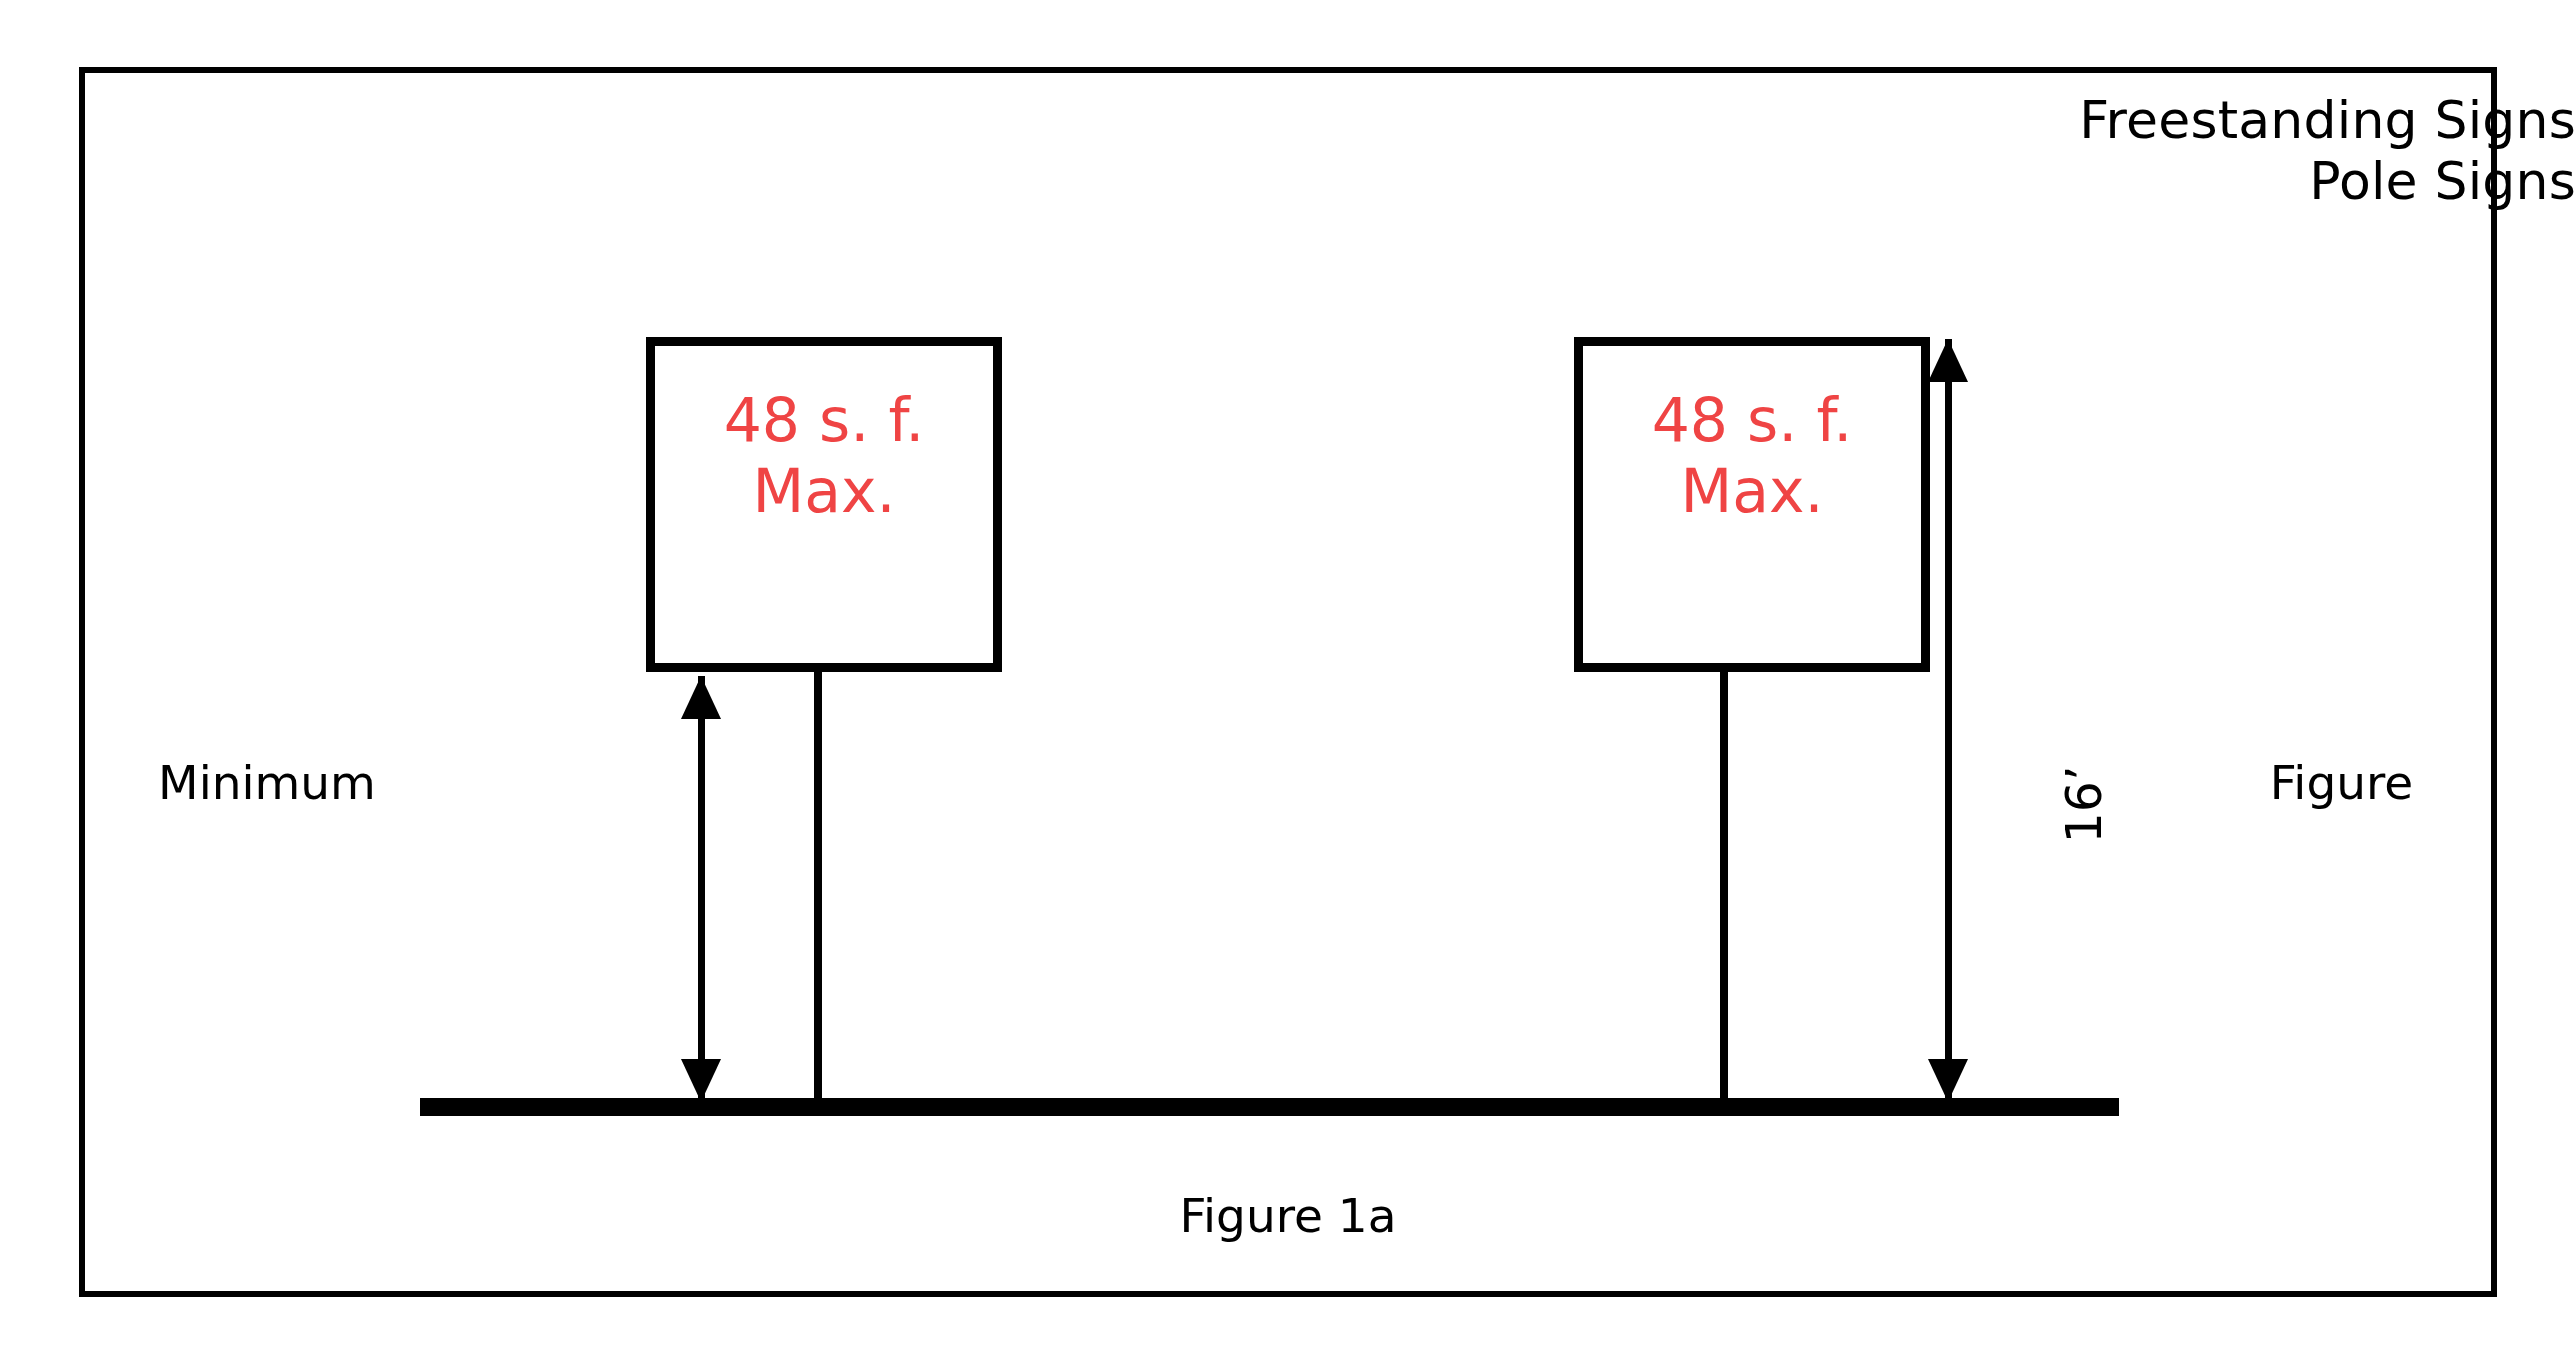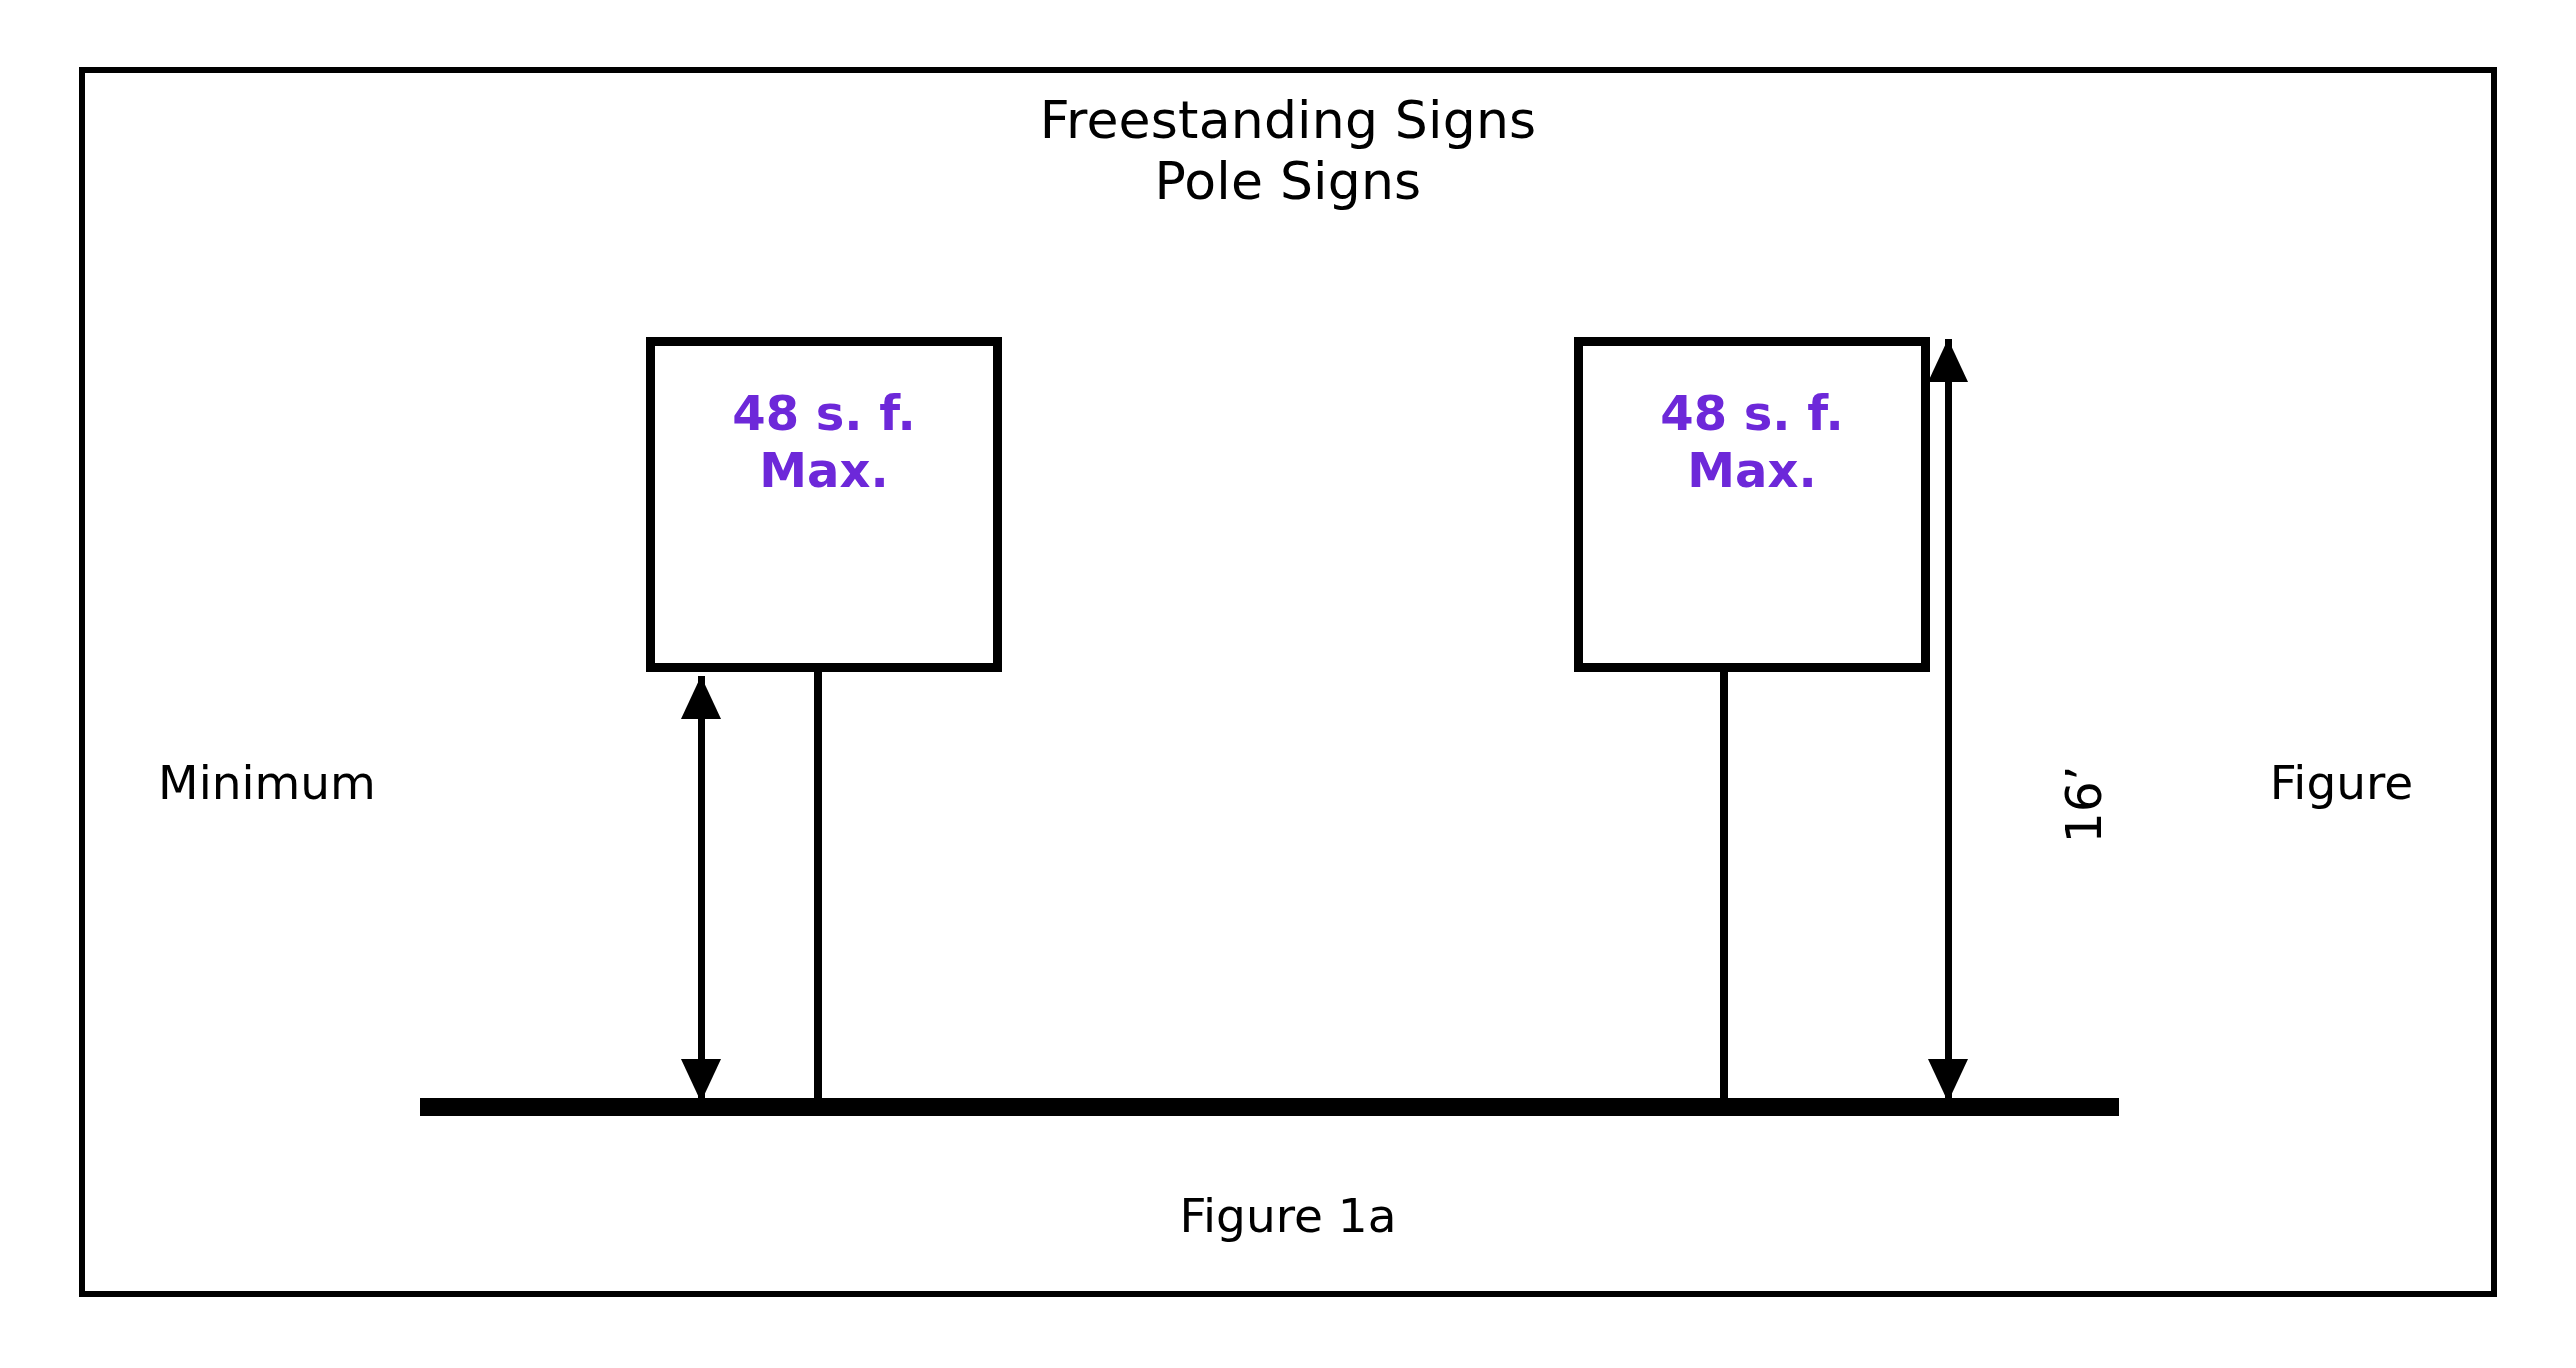--- a/index.html
+++ b/index.html
@@ -32,21 +32,21 @@
     box-sizing: border-box;
     background: #ffffff;
   }
 
   
   .title-block {
     position: absolute;
     left: 0;
     top: 90px;
     width: 2576px;
-    text-align: center;
+    text-align: right;
     line-height: 1.17;
   }
   .title-line {
     display: block;
     font-size: 52px;
     letter-spacing: 0.2px;
     color: #000000;
     white-space: nowrap;
   }
 
@@ -65,24 +65,23 @@
   .sign-text {
     position: absolute;
     left: 0;
     top: 39px;
     width: 100%;
     text-align: center;
     line-height: 1.18;
   }
   .sign-text span {
     display: block;
-    font-size: 48px;
-    color: #6d28d9;
-    white-space: nowrap;
-    font-weight: bold;
+    font-size: 60px;
+    color: #ef4444;
+    white-space: nowrap;
   }
 
   
   .pole {
     position: absolute;
     width: 8.4px;
     background: #000000;
     top: 667px;
     height: 440px;
   }

